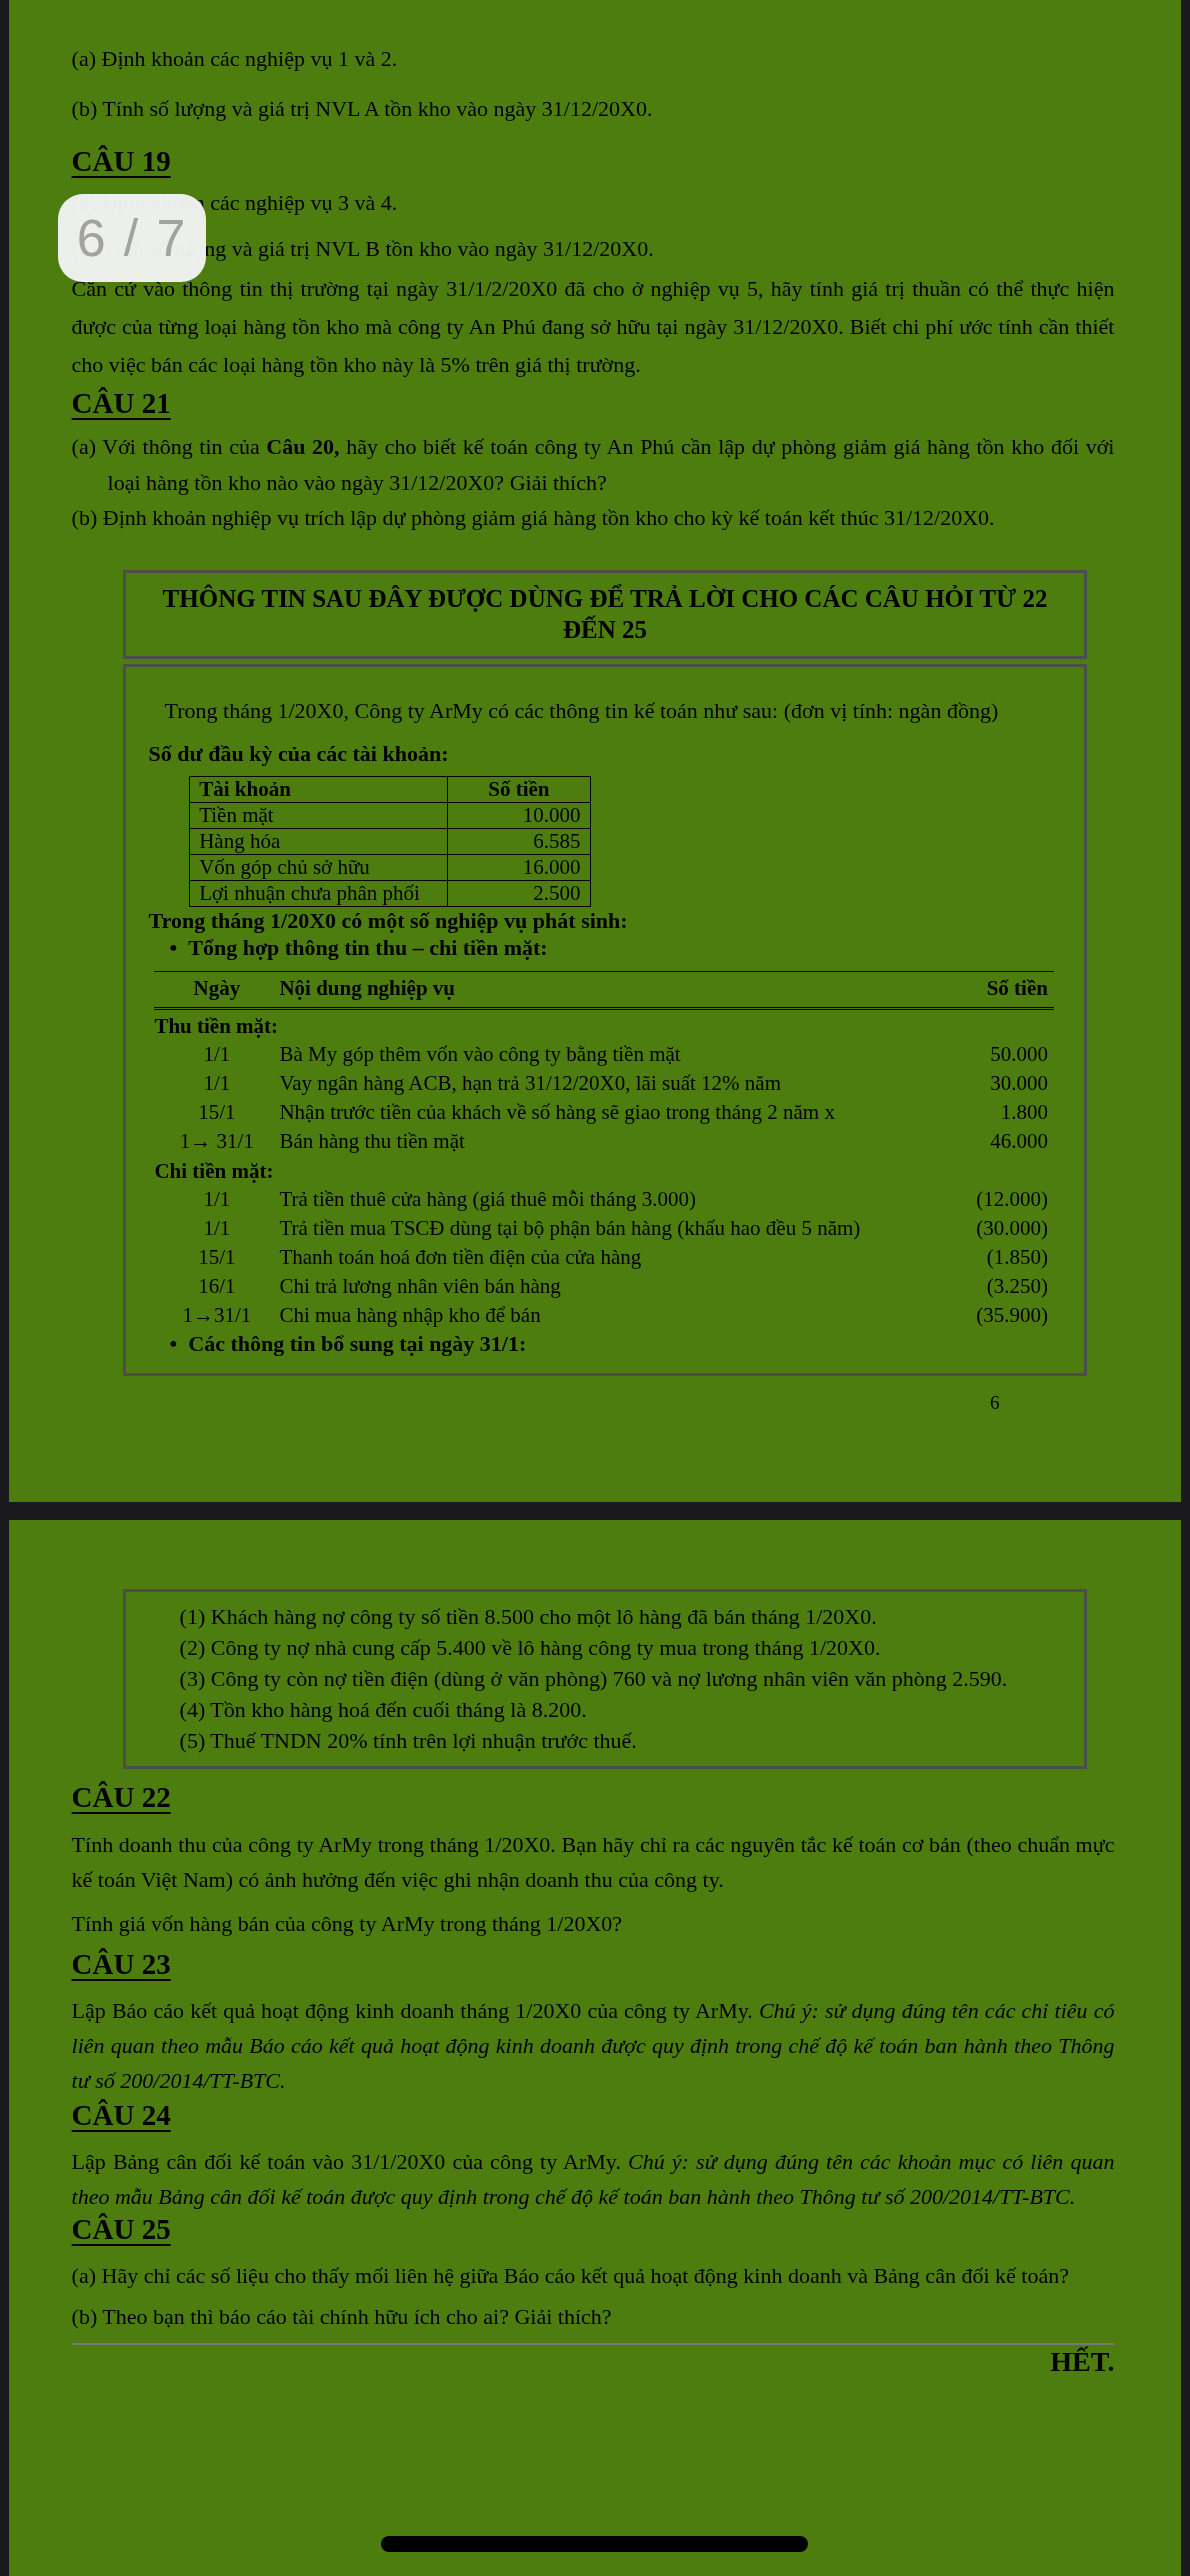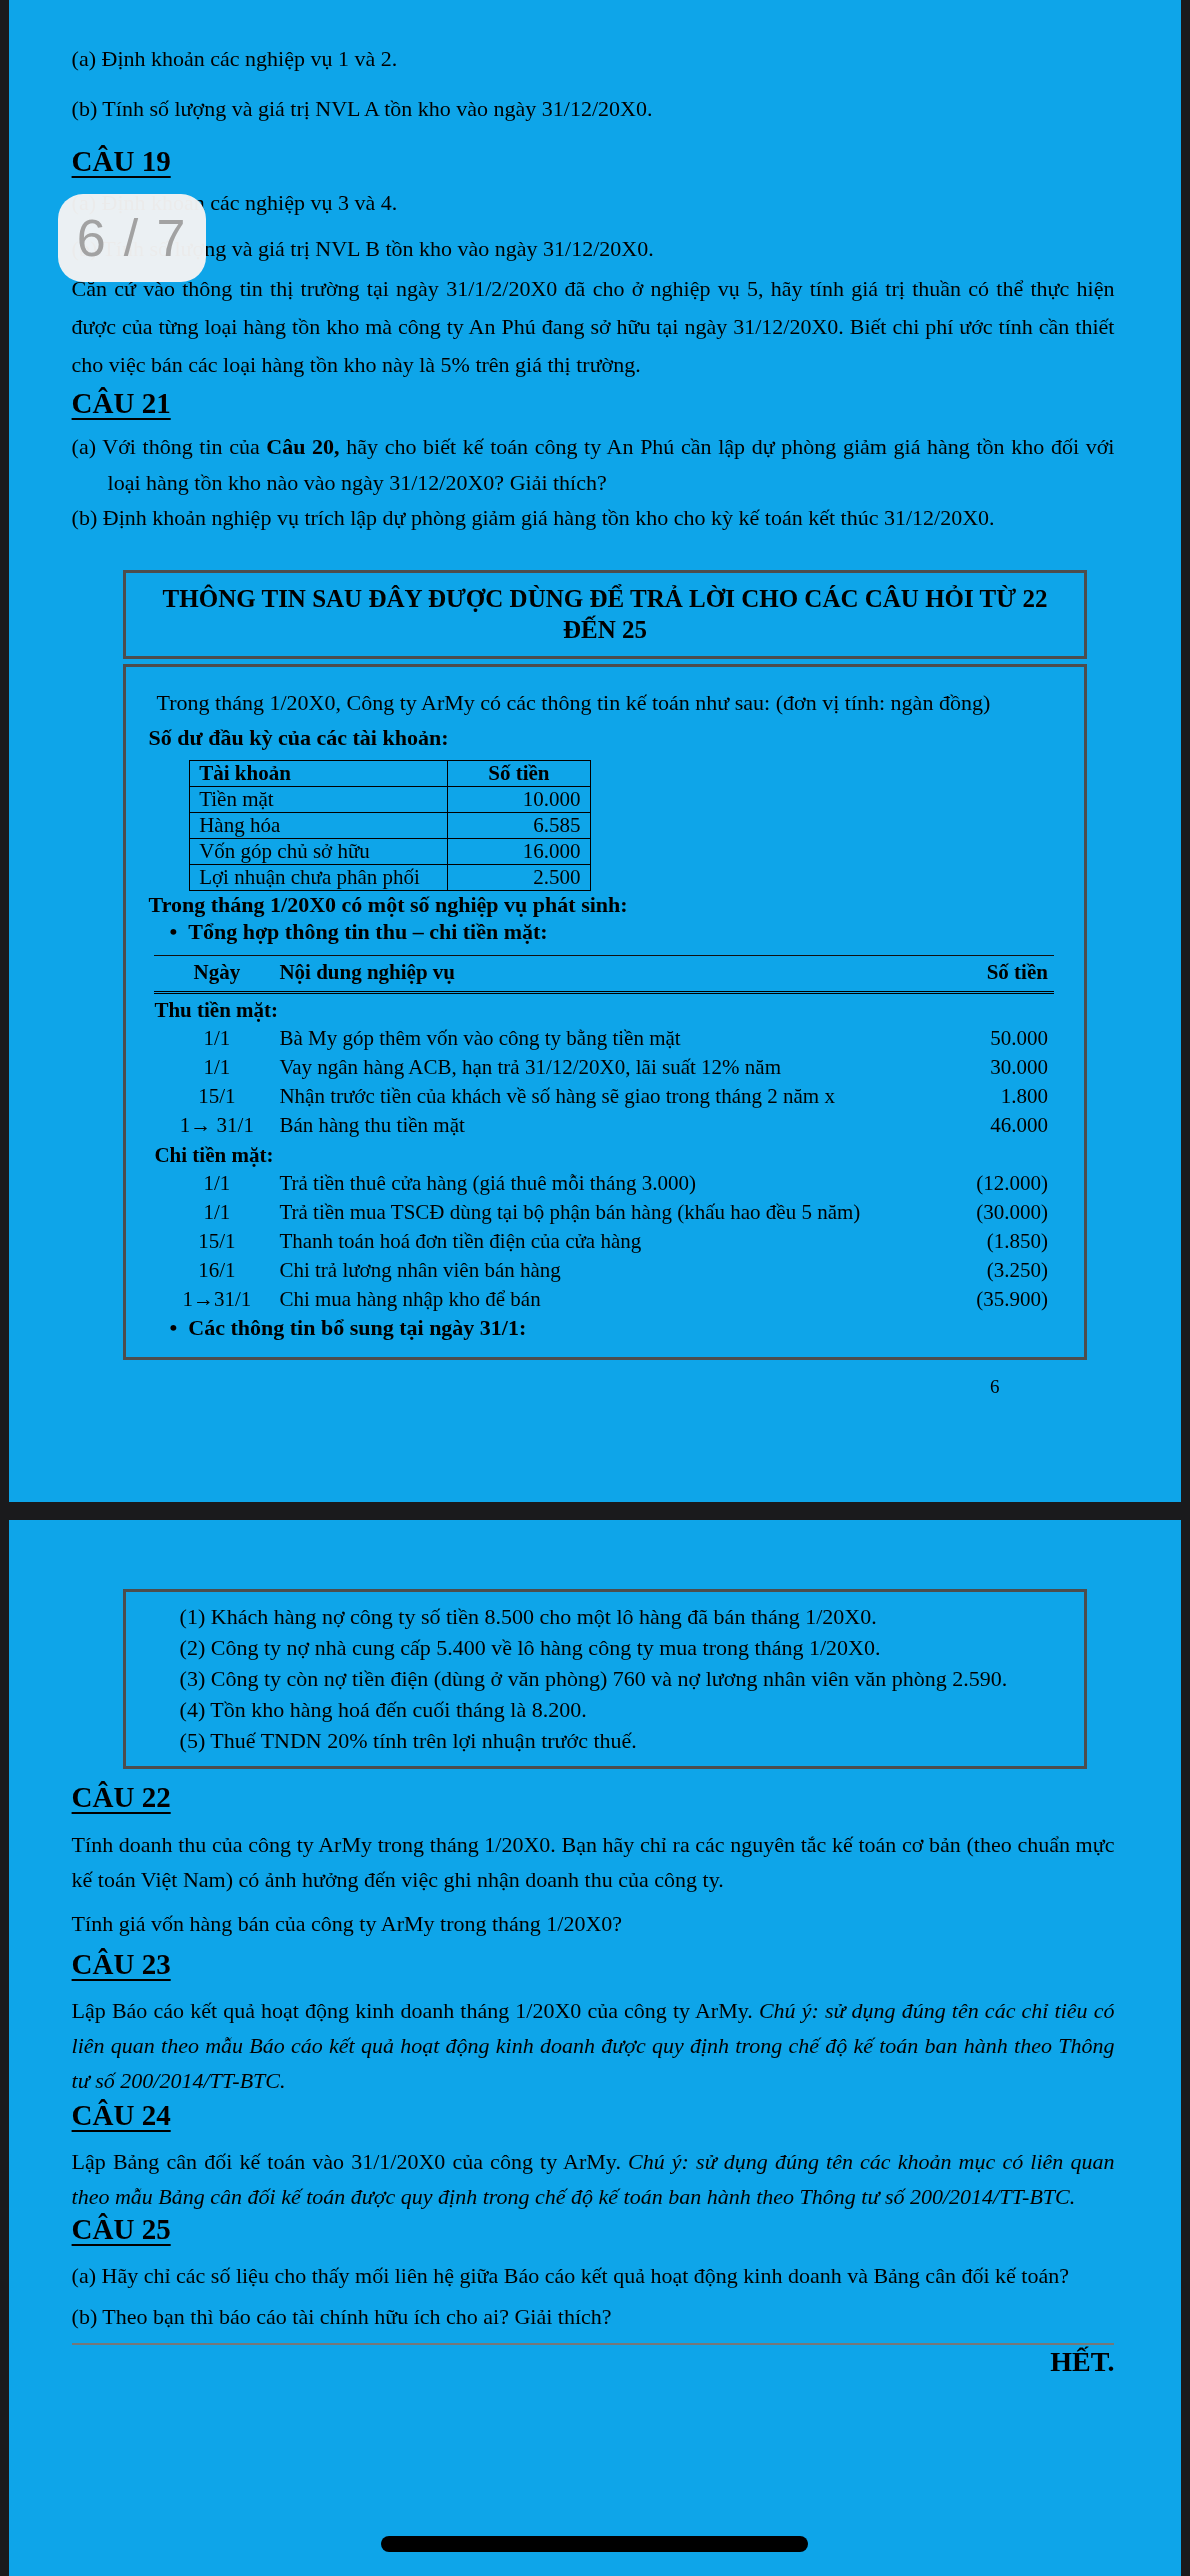--- a/index.html
+++ b/index.html
@@ -3,21 +3,21 @@
 <meta charset="utf-8">
 <style>
   html,body{margin:0;padding:0;}
   body{
     width:1190px;height:2576px;position:relative;
     background:#1a1a1c;
     font-family:"Liberation Serif","DejaVu Serif",serif;
     color:#000;overflow:hidden;
   }
   .viewer{position:absolute;inset:0;}
-  .page{position:absolute;left:8.6px;right:8.6px;background:#0ea5e9;overflow:hidden;}
+  .page{position:absolute;left:8.6px;right:8.6px;background:#4d7c0f;overflow:hidden;}
   .page-6{top:0;height:1502px;}
   .page-7{top:1520px;height:1056px;}
   .page-inner{padding:0 67px 0 63px;}
 
   .body-line{font-size:22px;line-height:29px;margin:0;}
   .para{font-size:22px;line-height:38px;margin:0;text-align:justify;}
   .hang{padding-left:36px;text-indent:-36px;}
   .heading{
     font-size:29px;font-weight:bold;line-height:27px;margin:0;
     text-decoration:underline;text-decoration-thickness:1.9px;text-underline-offset:4.8px;
@@ -26,21 +26,21 @@
   .mt17{margin-top:16.3px;} .mt14{margin-top:13.4px;} .mt12{margin-top:11.5px;}
   .mt8{margin-top:7.7px;} .mt6{margin-top:5.8px;} .mt2{margin-top:1.9px;}
   .mt16{margin-top:15.3px;} .mt10{margin-top:9.6px;} .mt4{margin-top:3.8px;}
 
   
   .info-header{
     border:3.8px solid #4d4d4d;margin:38px 27px 5.8px 51px;padding:10.5px 7.7px;
     text-align:center;font-weight:bold;font-size:25px;line-height:31px;
   }
   .info-body{border:3.8px solid #4d4d4d;margin:0 27px 0 51px;padding:13.4px 23px 15.3px 23px;}
-  .info-text{font-size:22px;line-height:27px;margin:8px;}
+  .info-text{font-size:22px;line-height:27px;margin:16px;}
   .bold{font-weight:bold;}
   .italic{font-style:italic;}
 
   .balance-table{border-collapse:collapse;margin:9.6px 0 0 40px;font-size:21px;}
   .balance-table td,.balance-table th{border:1.9px solid #000;padding:0 9.6px;line-height:25px;text-align:left;}
   .balance-table th{font-weight:bold;}
   .balance-table .col-name{width:238px;}
   .balance-table .col-amt{width:123px;text-align:right;}
   .balance-table th.col-amt{text-align:center;}
 

